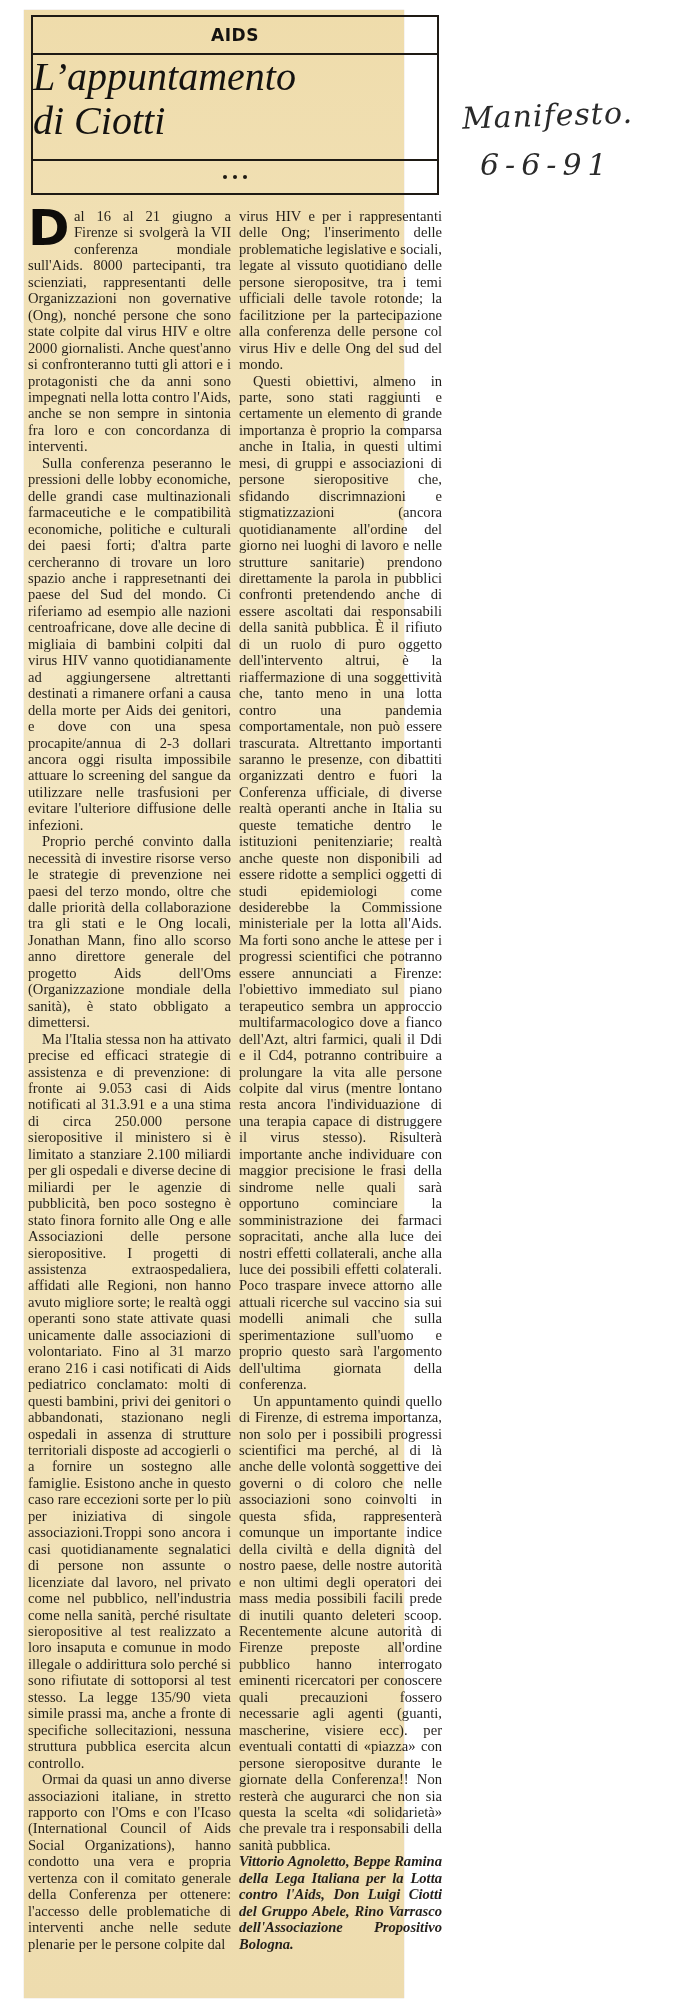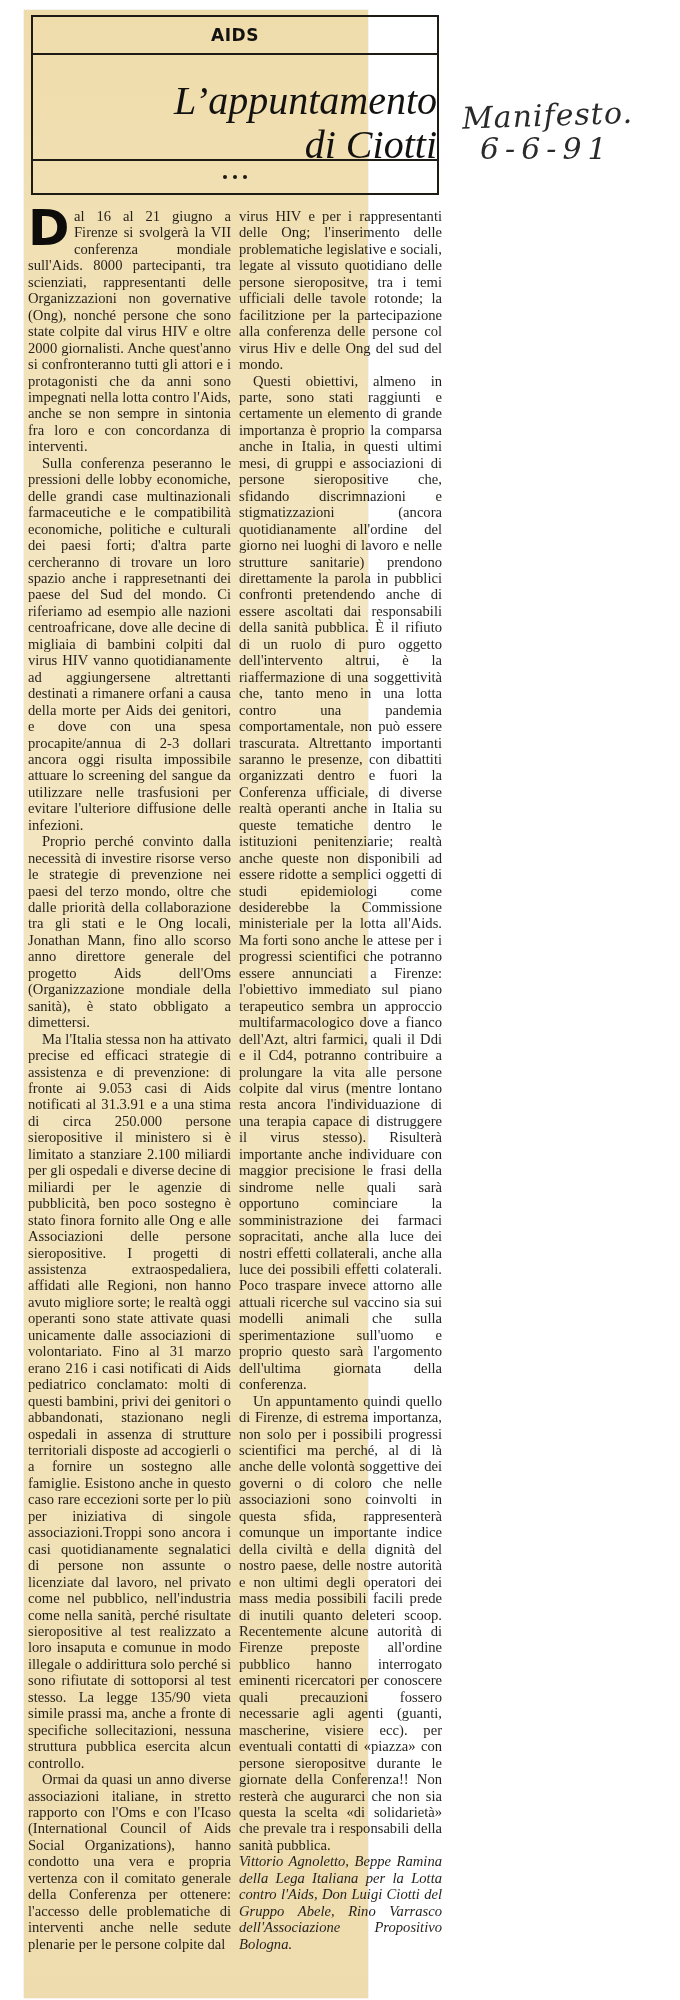--- a/index.html
+++ b/index.html
@@ -1,63 +1,63 @@
 <!DOCTYPE html>
 <html><head>
 <meta charset="utf-8">
 <style>
   html, body { margin: 0; padding: 0; }
   body {
     width: 680px; height: 2000px; background: #ffffff; position: relative; overflow: hidden;
     font-family: "DejaVu Serif", serif;
   }
   .clipping {
-    position: absolute; left: 24px; top: 10px; width: 344px; height: 1988px;
+    position: absolute; left: 24px; top: 10px; width: 380px; height: 1988px;
     background: #f2e4bc;
     background-image: linear-gradient(180deg, #efdcab 0%, #f3e6c2 30%, #f1e2b8 70%, #eedcae 100%);
     box-shadow: 0 0 1px rgba(120,100,60,0.4);
   }
   .header-box {
     position: absolute; left: 7px; top: 5px; width: 408px; height: 180px;
     border: 2px solid #1e1a14; box-sizing: border-box;
   }
   .kicker {
     height: 36px; border-bottom: 2px solid #1e1a14; display: flex; align-items: center; justify-content: center;
     font-family: "DejaVu Sans", sans-serif; font-weight: bold; font-size: 17px; color: #141210; letter-spacing: 0.5px;
   }
   .title {
-    height: 106px; border-bottom: 2px solid #1e1a14; text-align: right;
+    height: 106px; border-bottom: 2px solid #1e1a14; text-align: left;
     font-family: "Liberation Serif", serif; font-style: italic; font-size: 40px; line-height: 44px; color: #141210;
-    padding-top: 24px; box-sizing: border-box;
+    padding-top: 0; box-sizing: border-box;
   }
   .dots {
     height: 32px; display: flex; align-items: center; justify-content: center; gap: 6px;
   }
   .dot { width: 4px; height: 4px; background: #1e1a14; border-radius: 50%; display: inline-block; }
   .columns {
     position: absolute; left: 4px; top: 198px; width: 414px; display: flex; gap: 8px;
   }
   .col { width: 203px; }
   .col p, .signature {
     margin: 0; font-family: "Liberation Serif", serif; font-size: 14.6px; line-height: 16.45px; color: #231f1a;
     text-align: justify; hyphens: manual;
   }
   .col p + p { text-indent: 14px; }
   .col p.first { text-indent: 0; }
   .dropcap {
     float: left; font-family: "DejaVu Sans", sans-serif; font-weight: bold; font-size: 50px; line-height: 40px;
     width: 40px; height: 42px; margin: 0 6px 0 0; color: #0e0c0a; letter-spacing: -2px;
   }
-  .signature { font-style: italic; text-indent: 0 !important; }
+  .signature { font-style: italic; text-indent: 0 !important; font-weight: bold; }
   .handwriting {
     position: absolute; left: 462px; top: 98px; width: 210px;
     font-family: "DejaVu Serif", serif; font-style: italic; color: #2a2a2a; font-weight: 300;
   }
   .hw-line1 { font-size: 30px; line-height: 34px; letter-spacing: 1px; transform: rotate(-2deg); display: block; }
-  .hw-line2 { font-size: 30px; line-height: 34px; letter-spacing: 6px; margin-left: 18px; display: block; margin-top: 0; }
+  .hw-line2 { font-size: 30px; line-height: 34px; letter-spacing: 6px; margin-left: 18px; display: block; margin-top: 16px; }
 </style>
 </head>
 <body>
 
 <div class="clipping">
   <div class="header-box">
     <div class="kicker">AIDS</div>
     <div class="title">
       <div>L’appuntamento</div>
       <div>di Ciotti</div>

